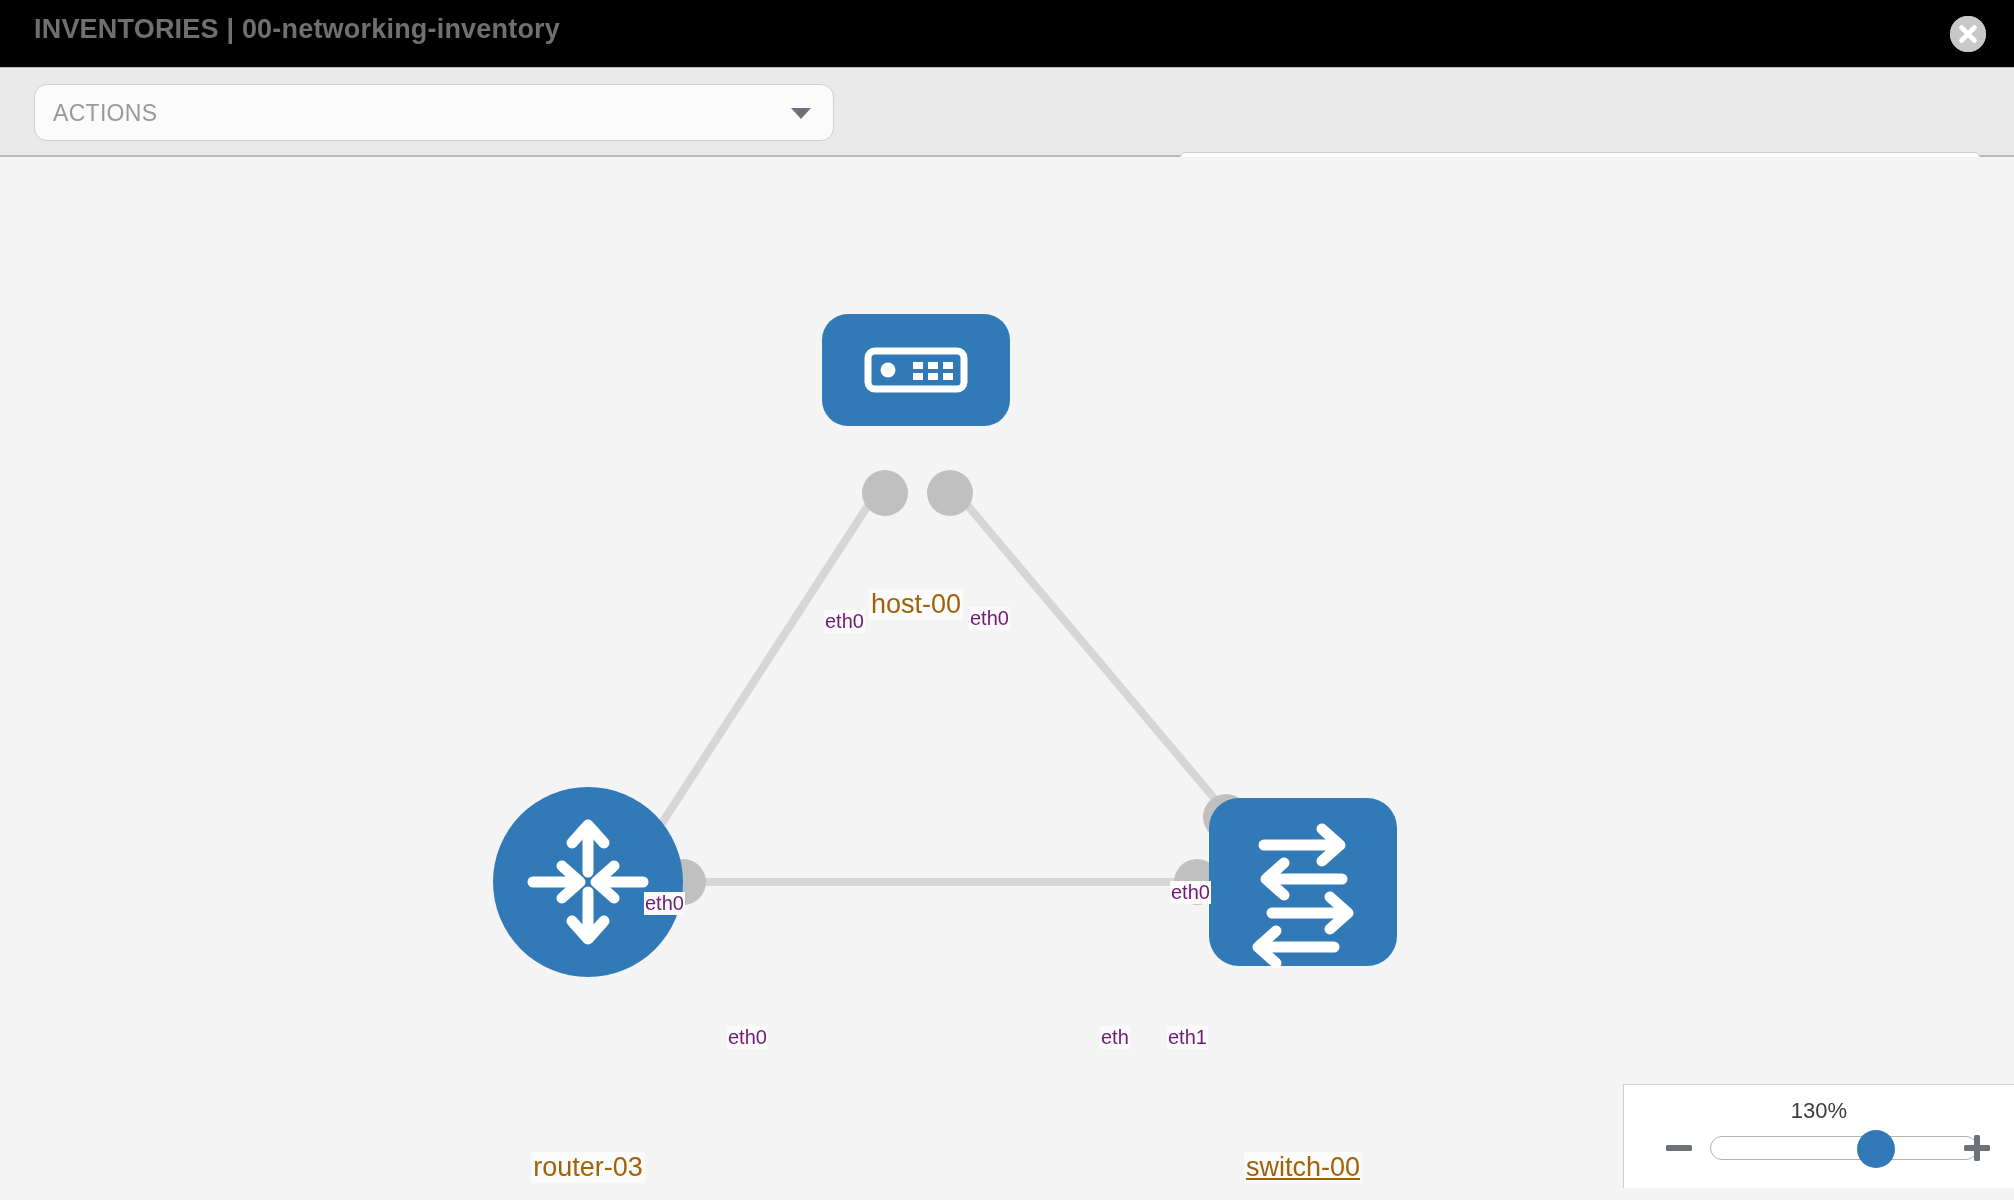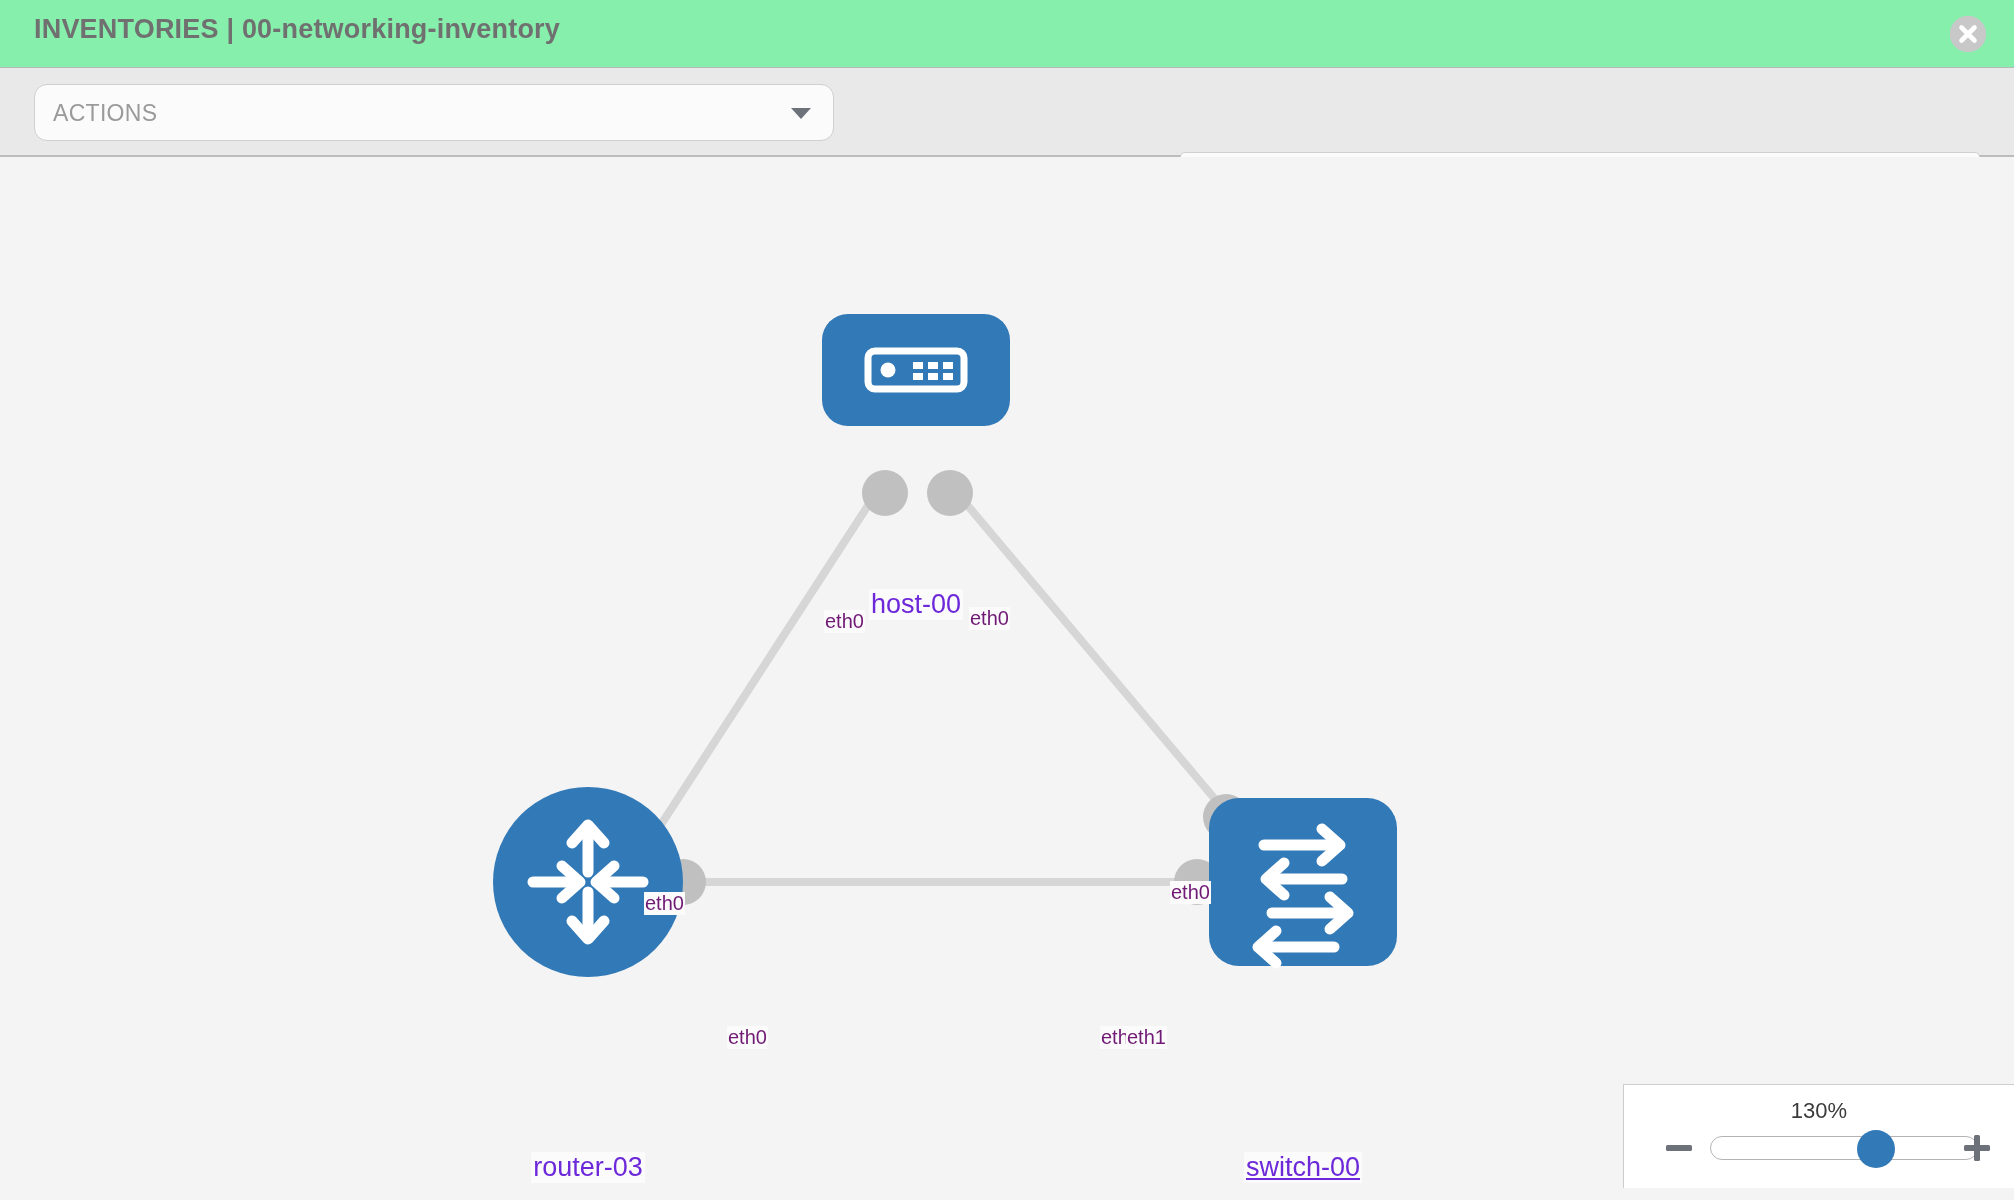--- a/index.html
+++ b/index.html
@@ -15,21 +15,21 @@
     width: 2014px;
     height: 1200px;
     background: #ffffff;
   }
 
   
   .header {
     position: absolute;
     left: 0; top: 0;
     width: 2014px; height: 68px;
-    background: #86efac;
+    background: #000000;
     border-bottom: 1px solid #b7b7b7;
     box-sizing: border-box;
   }
   .header-title {
     position: absolute;
     left: 34px; top: 14px;
     font-size: 27px;
     font-weight: bold;
     color: #707070;
     letter-spacing: 0.2px;
@@ -119,21 +119,21 @@
   .canvas svg.topo {
     position: absolute;
     left: 0; top: 0;
     width: 2014px; height: 1043px;
   }
 
   
   .node-label {
     position: absolute;
     font-size: 27px;
-    color: #6d28d9;
+    color: #a16207;
     background: #fbfbfb;
     padding: 0 2px;
     white-space: nowrap;
     transform: translateX(-50%);
   }
   .edge-label {
     position: absolute;
     font-size: 20px;
     color: #701a75;
     background: #fbfbfb;
@@ -302,21 +302,21 @@
     <div class="node-label" style="left:916px; top:432px;">host-00</div>
     <div class="node-label" style="left:588px; top:995px;">router-03</div>
     <div class="node-label" style="left:1303px; top:995px;text-decoration:underline;">switch-00</div>
 
     <div class="edge-label" style="left:824px; top:453px;">eth0</div>
     <div class="edge-label" style="left:969px; top:450px;">eth0</div>
     <div class="edge-label" style="left:644px; top:735px;">eth0</div>
     <div class="edge-label" style="left:1170px; top:724px;">eth0</div>
     <div class="edge-label" style="left:727px; top:869px;">eth0</div>
     <div class="edge-label" style="left:1100px; top:869px;">eth</div>
-    <div class="edge-label" style="left:1126px; top:869px;">eth1</div>
+    <div class="edge-label" style="left:1167px; top:869px;">eth1</div>
   </div>
 
   <div class="zoom-panel">
     <div class="zoom-value">130%</div>
 
     <div class="zoom-minus">
       <svg width="30" height="30" viewBox="0 0 30 30">
         <rect x="2" y="12" width="26" height="6" rx="1.5" fill="#6d717a"></rect>
       </svg>
     </div>

